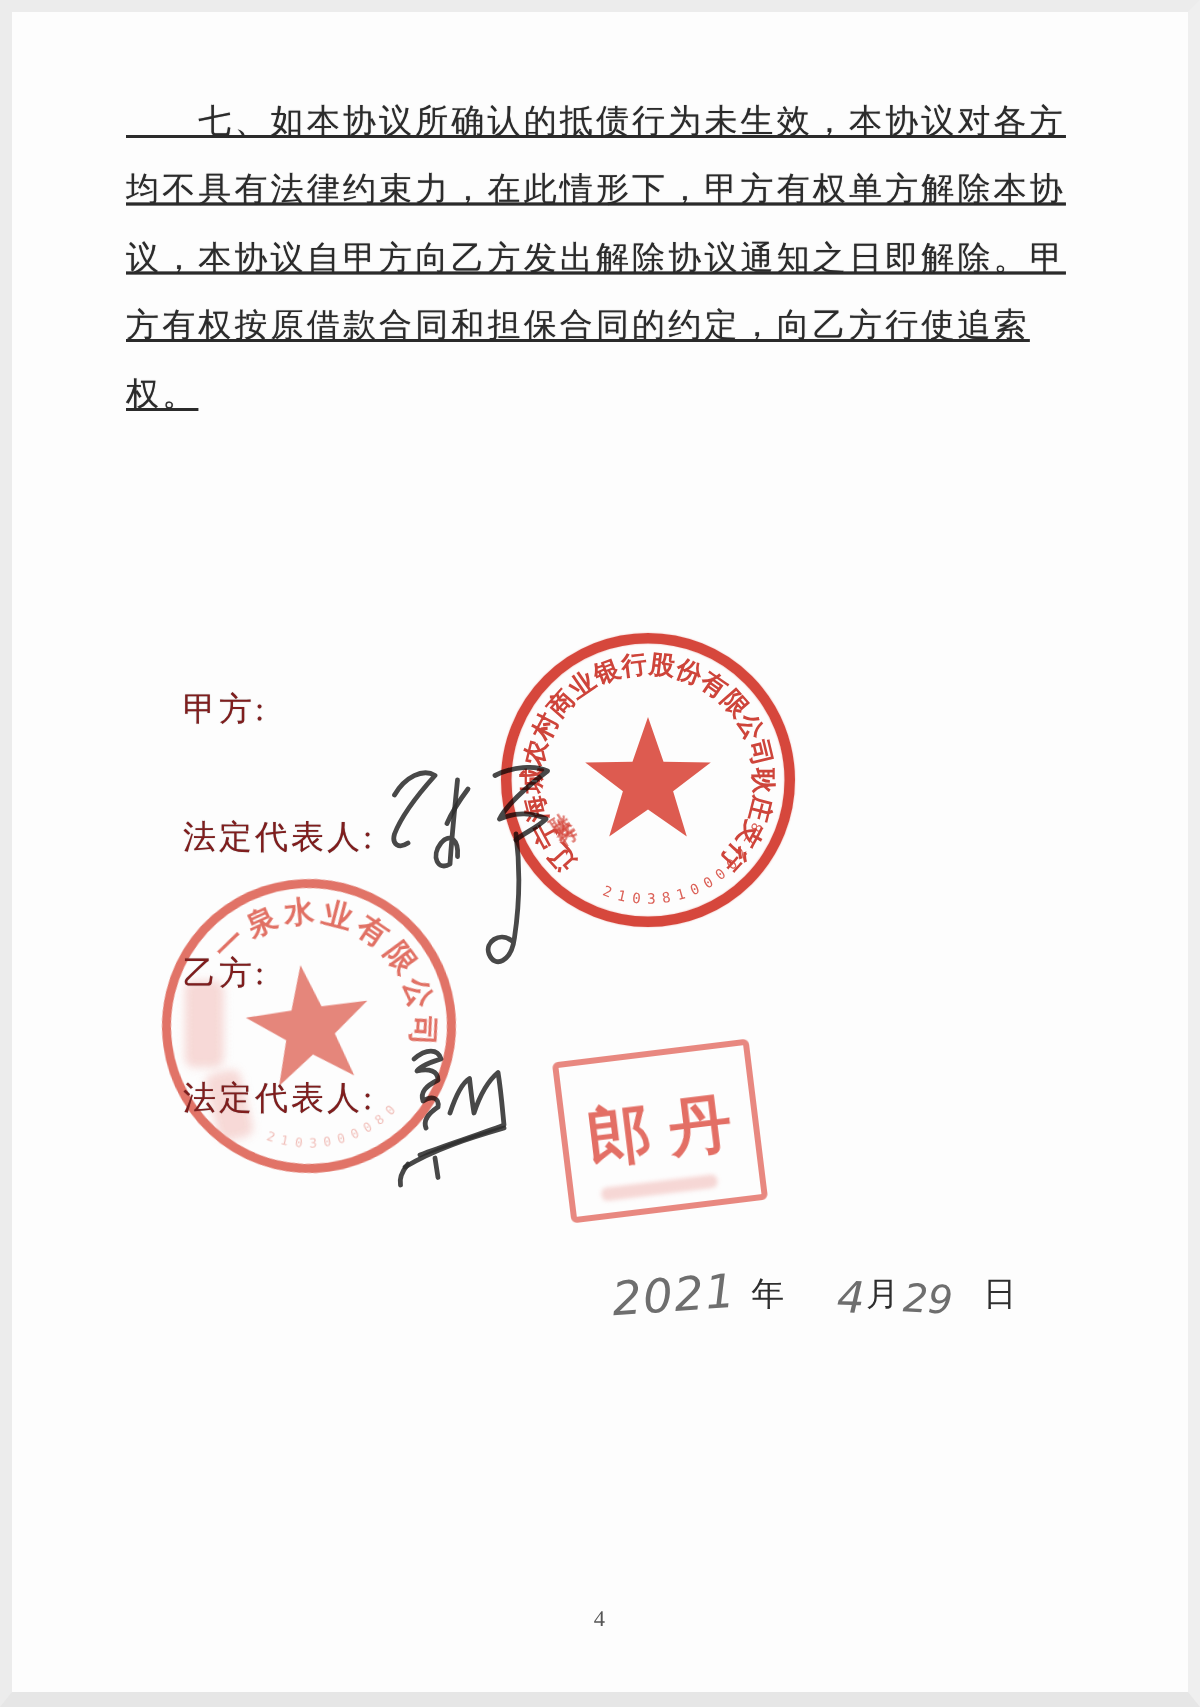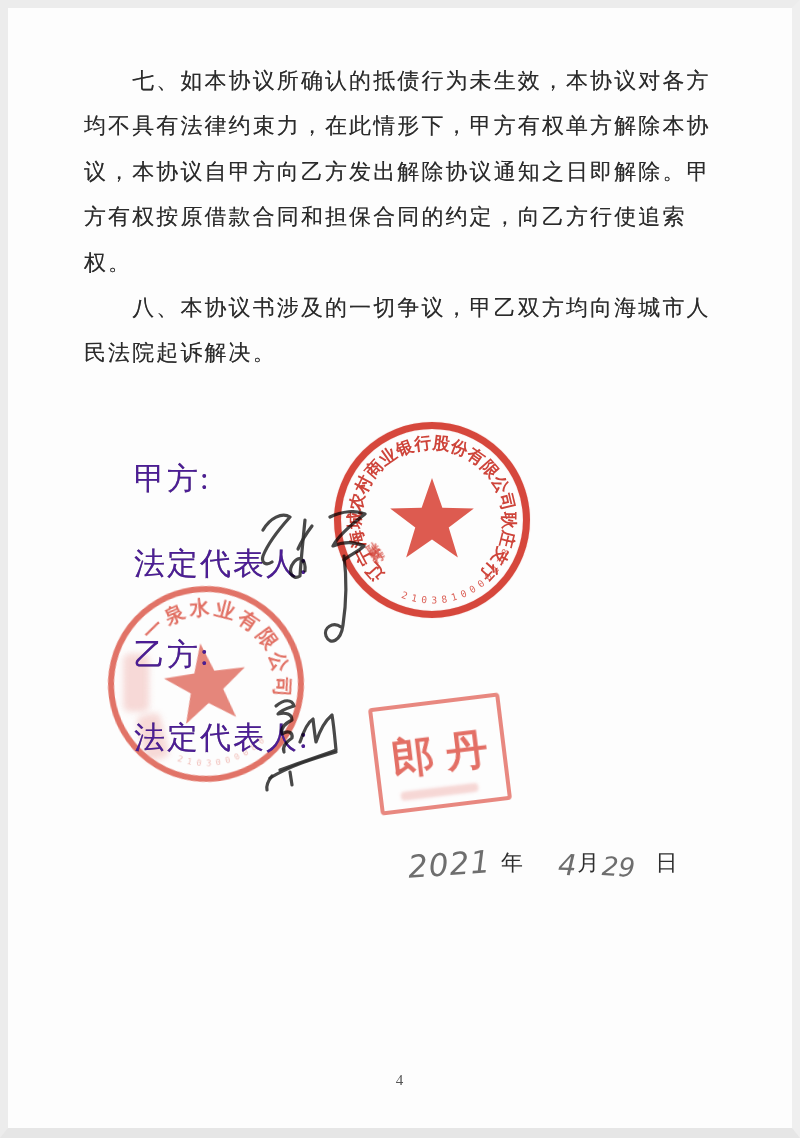--- a/index.html
+++ b/index.html
@@ -11,26 +11,26 @@
   .scan-frame{
     position:absolute;inset:0;pointer-events:none;z-index:40;
     border-left:8px solid #ececec;border-right:8px solid #efefef;
     border-top:8px solid #ececec;border-bottom:10px solid #e6e6e6;
   }
   .body-text{
     position:absolute;left:84px;width:648px;
     font-size:22px;line-height:45.4px;letter-spacing:2.1px;
     color:#2b2b2b;white-space:pre;text-shadow:0 0 .6px rgba(40,40,40,.55);
   }
-  .clause-7{top:58px;}
+  .clause-7{top:58px;text-decoration:underline;}
   .clause-8{top:285px;}
   .clause-9{top:376px;}
   .sig-label{
-    position:absolute;left:134px;font-size:31px;letter-spacing:2px;
-    color:#4c1d95;font-weight:500;text-shadow:0 0 .6px rgba(40,40,40,.5);
+    position:absolute;left:122px;font-size:22px;letter-spacing:2px;
+    color:#7f1d1d;font-weight:500;text-shadow:0 0 .6px rgba(40,40,40,.5);
   }
   .label-party-a{top:458px;}
   .label-rep-a{top:543px;}
   .label-party-b{top:634px;z-index:6;}
   .label-rep-b{top:717px;z-index:6;}
 
   
   .seal{position:absolute;mix-blend-mode:multiply;}
   .seal-a{left:334px;top:422px;width:196px;height:196px;z-index:10;}
   .seal-b{left:108px;top:586px;width:196px;height:196px;z-index:5;
@@ -94,22 +94,20 @@
 <body>
 
 <div class="page">
   <div class="scan-frame"></div>
 
   <div class="body-text clause-7">　　七、如本协议所确认的抵债行为未生效，本协议对各方
 均不具有法律约束力，在此情形下，甲方有权单方解除本协
 议，本协议自甲方向乙方发出解除协议通知之日即解除。甲
 方有权按原借款合同和担保合同的约定，向乙方行使追索
 权。</div>
-  <div class="body-text clause-8">　　八、本协议书涉及的一切争议，甲乙双方均向海城市人
-民法院起诉解决。</div>
 
   <div class="sig-label label-party-a">甲方:</div>
   <div class="sig-label label-rep-a">法定代表人:</div>
   <div class="sig-label label-party-b">乙方:</div>
   <div class="sig-label label-rep-b">法定代表人:</div>
 
   <div class="seal seal-a">
     <div class="ring"></div>
     <div class="arc arc-text">
         <span style="position: absolute; left: 50%; top: 50%; font-size: 17px; transform: translate(-50%, -50%) rotate(-132deg) translateY(-77px);">辽</span>

